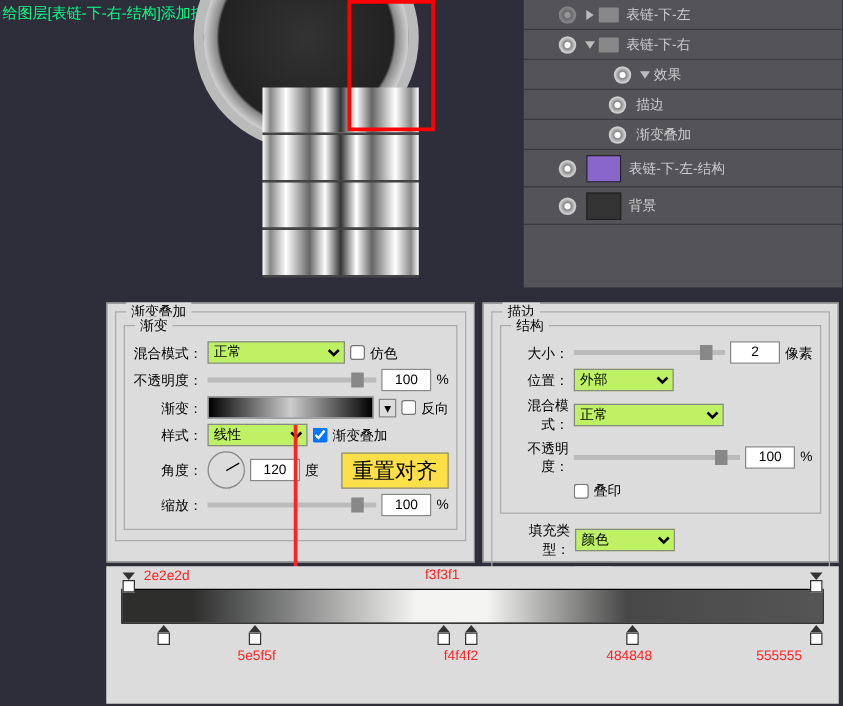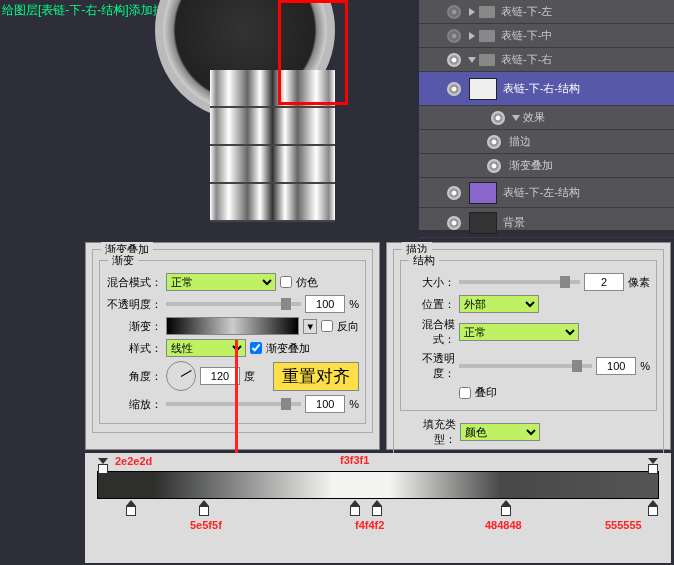--- a/index.html
+++ b/index.html
@@ -48,21 +48,21 @@
 .angle::after { content: ""; position: absolute; top: 50%; left: 50%; width: 12px; height: 1px; background: #000; transform-origin: left; transform: rotate(-30deg); }
 .color-swatch { width: 30px; height: 16px; background: #000; border: 1px solid #888; }
 
 .grad-editor { position: absolute; top: 453px; left: 85px; width: 586px; height: 110px; background: #dcdcdc; padding: 18px 12px; }
 .grad-bar { height: 28px; background: linear-gradient(90deg, #2e2e2d 0%, #2e2e2d 10%, #5e5f5f 18%, #f3f3f1 42%, #f4f4f2 48%, #f4f4f2 52%, #484848 72%, #555555 100%); border: 1px solid #000; position: relative; }
 .stop { position: absolute; width: 10px; height: 12px; bottom: -14px; }
 .stop::before { content: ""; display: block; width: 0; height: 0; border-left: 5px solid transparent; border-right: 5px solid transparent; border-bottom: 6px solid #333; }
 .stop::after { content: ""; display: block; width: 8px; height: 8px; border: 1px solid #333; background: #fff; }
 .stop.top { top: -14px; bottom: auto; }
 .stop.top::before { border-bottom: none; border-top: 6px solid #333; }
-.label { position: absolute; color: #ff2222; font-size: 11px; font-weight: bold; }
+.label { position: absolute; color: #ff2222; font-size: 11px; }
 .arrow-red { position: absolute; width: 3px; background: #ff2222; }
 .arrow-red::after { content: ""; position: absolute; bottom: -8px; left: -5px; width: 0; height: 0; border-left: 6px solid transparent; border-right: 6px solid transparent; border-top: 10px solid #ff2222; }
 </style>
 </head>
 <body>
 
 <div class="title">给图层[表链-下-右-结构]添加描边、渐变叠加</div>
 
 <div class="watch-area">
   <div class="watch-face"></div>
@@ -76,35 +76,24 @@
 <div class="red-box"></div>
 
 <div class="layers">
   <div class="layer-row indent1">
       <span class="eye dim"></span>
       <span class="tri"></span>
       <span class="folder"></span>
       <span>表链-下-左</span>
     </div>
   <div class="layer-row indent1">
-      <span class="eye dim"></span>
-      <span class="tri"></span>
-      <span class="folder"></span>
-      <span>表链-下-中</span>
-    </div>
-  <div class="layer-row indent1">
       <span class="eye"></span>
       <span class="tri down"></span>
       <span class="folder"></span>
       <span>表链-下-右</span>
-    </div>
-  <div class="layer-row indent1 sel" style="height:34px">
-      <span class="eye"></span>
-      <span class="thumb"></span>
-      <span>表链-下-右-结构</span>
     </div>
   <div class="layer-row indent2">
       <span class="eye"></span>
       <span class="tri down"></span>
       <span>效果</span>
     </div>
   <div class="layer-row indent3">
       <span class="eye"></span>
       <span>描边</span>
     </div>

